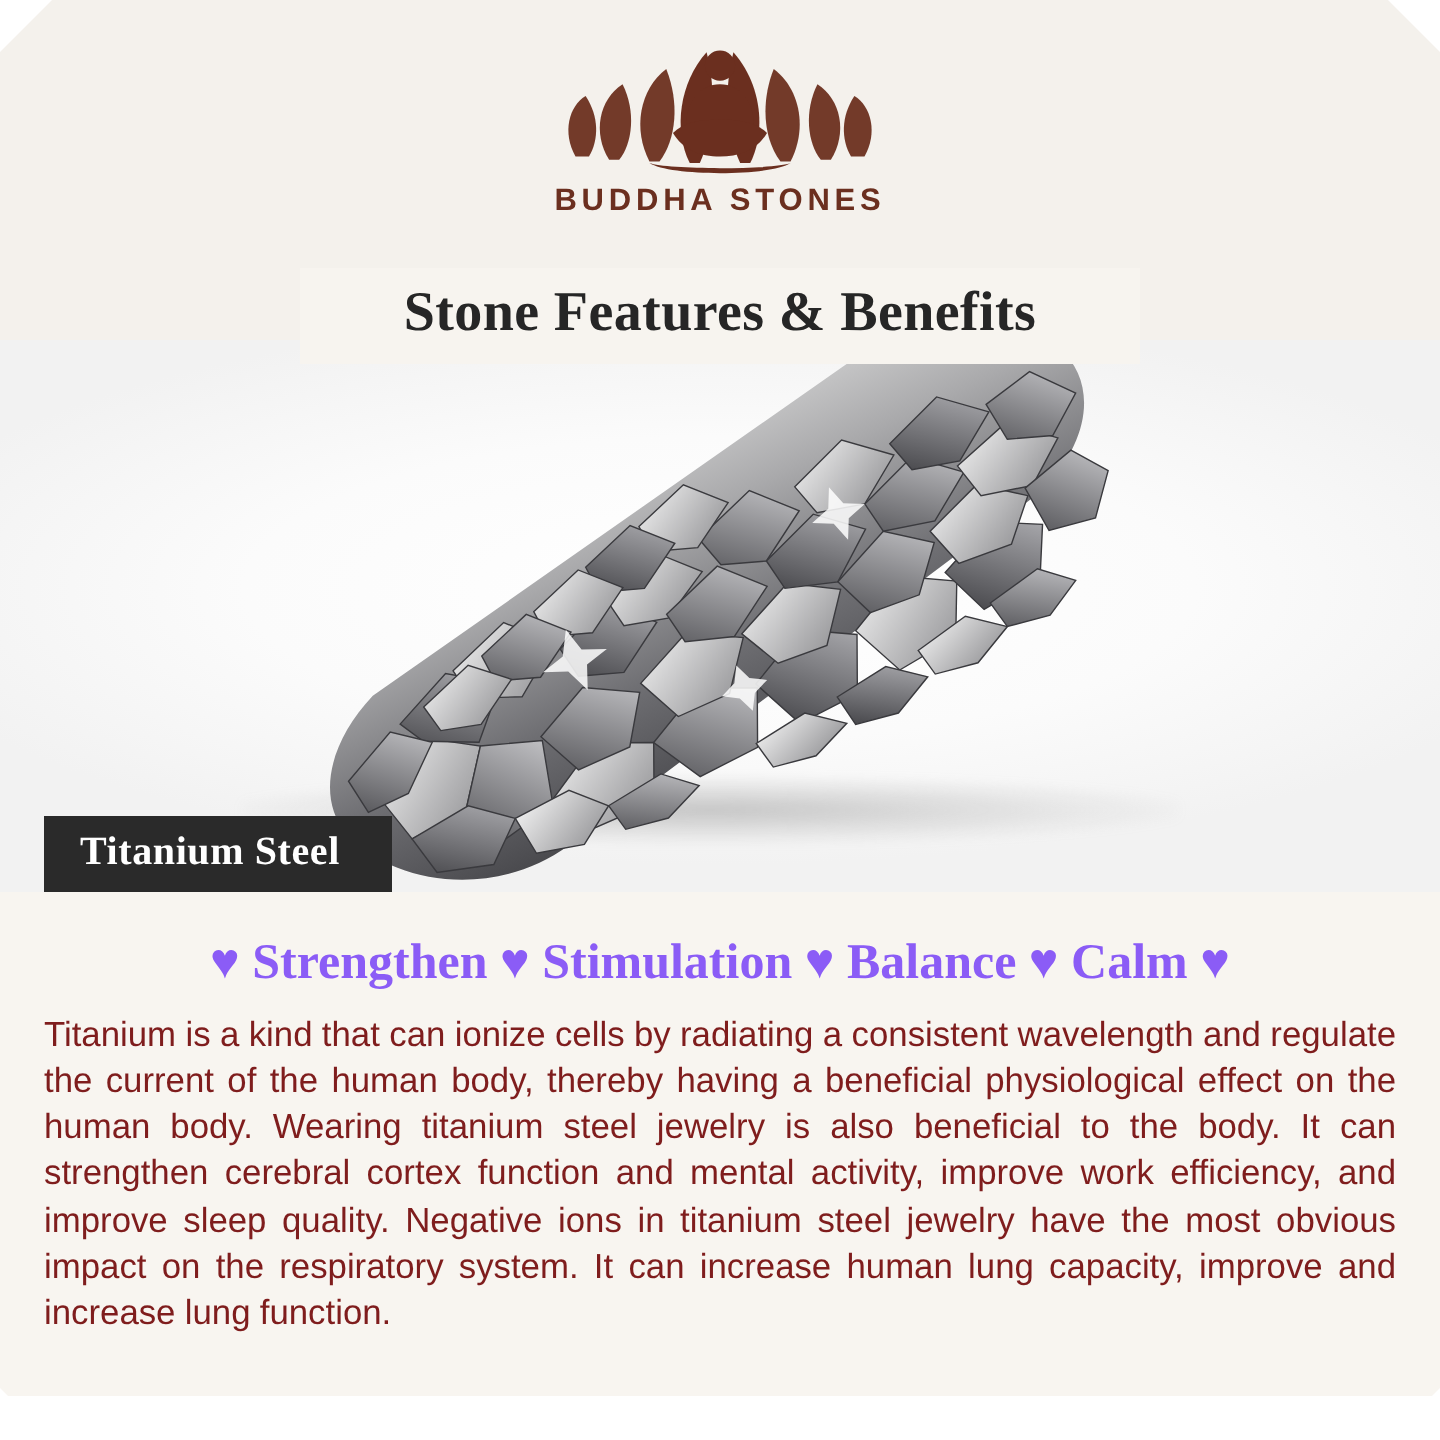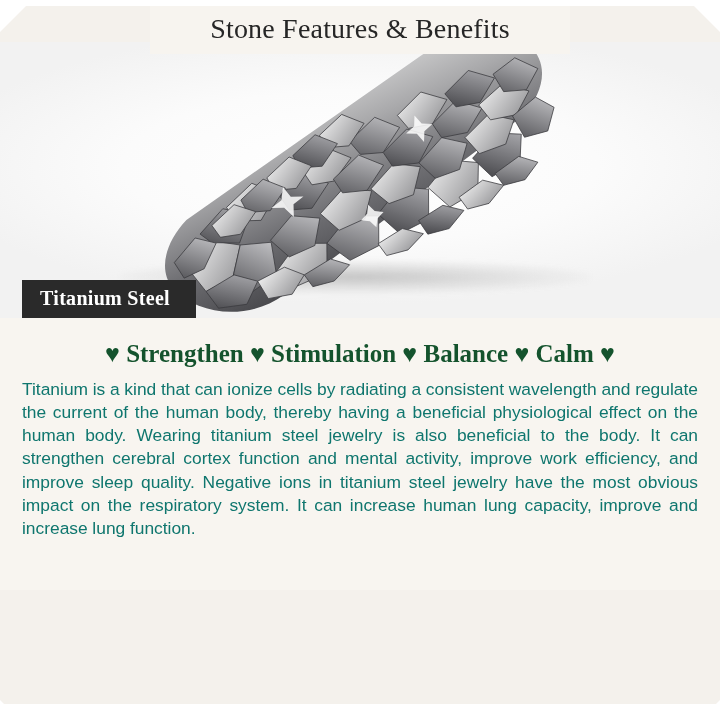--- a/index.html
+++ b/index.html
@@ -81,21 +81,21 @@
     position: relative;
     margin: 6px 150px 0 150px;
     background: #f7f4ef;
     text-align: center;
     padding: 7px 0 9px 0;
     z-index: 3;
   }
   .title-band .title {
     font-family: "Liberation Serif", serif;
     font-size: 28px;
-    font-weight: normal;
+    font-weight: bold;
     color: #262626;
     letter-spacing: 0.2px;
     white-space: nowrap;
   }
 
   
   .hero {
     position: relative;
     height: 276px;
     margin-top: -12px;
@@ -151,29 +151,29 @@
     background: #f8f5f0;
     padding: 18px 22px 0 22px;
     box-sizing: border-box;
     height: 272px;
   }
   .benefits {
     text-align: center;
     font-family: "Liberation Serif", serif;
     font-size: 25px;
     font-weight: bold;
-    color: #14532d;
+    color: #8b5cf6;
     margin: 4px 0 10px 0;
     white-space: nowrap;
   }
   .description {
     font-family: "Liberation Sans", sans-serif;
     font-size: 17.4px;
     line-height: 1.33;
-    color: #0f766e;
+    color: #7f1d1d;
     text-align: justify;
     text-justify: inter-word;
     word-spacing: -0.2px;
     hyphens: auto;
   }
 
   
   .bottom-strip {
     position: absolute;
     left: 0;
@@ -186,20 +186,46 @@
 </head>
 <body>
 
 <div class="page">
 
   <div class="corner tl"></div>
   <div class="corner tr"></div>
   <div class="corner bl"></div>
   <div class="corner br"></div>
 
+  <div class="brand">
+    <span class="logo-mark">
+      <svg viewBox="0 0 200 88" width="168" height="74" xmlns="http://www.w3.org/2000/svg">
+        <g fill="#6b2f1f">
+
+          <path d="M14 74 C6 60 10 44 20 38 C28 50 28 64 22 74 Z" opacity="0.95"></path>
+          <path d="M34 76 C24 60 28 40 42 31 C50 47 48 66 40 76 Z" opacity="0.95"></path>
+          <path d="M58 77 C48 58 52 34 68 22 C76 42 74 64 64 77 Z" opacity="0.95"></path>
+
+          <path d="M186 74 C194 60 190 44 180 38 C172 50 172 64 178 74 Z" opacity="0.95"></path>
+          <path d="M166 76 C176 60 172 40 158 31 C150 47 152 66 160 76 Z" opacity="0.95"></path>
+          <path d="M142 77 C152 58 148 34 132 22 C124 42 126 64 136 77 Z" opacity="0.95"></path>
+
+          <path d="M82 78 C72 58 76 30 92 12 C98 34 96 60 88 78 Z"></path>
+          <path d="M118 78 C128 58 124 30 108 12 C102 34 104 60 112 78 Z"></path>
+
+          <path d="M58 78 C70 86 130 86 142 78 C132 82 68 82 58 78 Z"></path>
+
+          <circle cx="100" cy="20" r="9"></circle>
+          <path d="M100 31 C112 31 120 42 120 54 C120 62 114 68 100 68 C86 68 80 62 80 54 C80 42 88 31 100 31 Z"></path>
+          <path d="M72 60 C78 54 88 52 100 52 C112 52 122 54 128 60 C122 70 112 74 100 74 C88 74 78 70 72 60 Z"></path>
+        </g>
+      </svg>
+    </span>
+    <div class="brand-name">BUDDHA STONES</div>
+  </div>
 
   <div class="title-band">
     <div class="title">Stone Features &amp; Benefits</div>
   </div>
 
   <div class="hero">
     <div class="hero-bg"></div>
     <div class="hero-shadow"></div>
 
     <span class="crystal">

